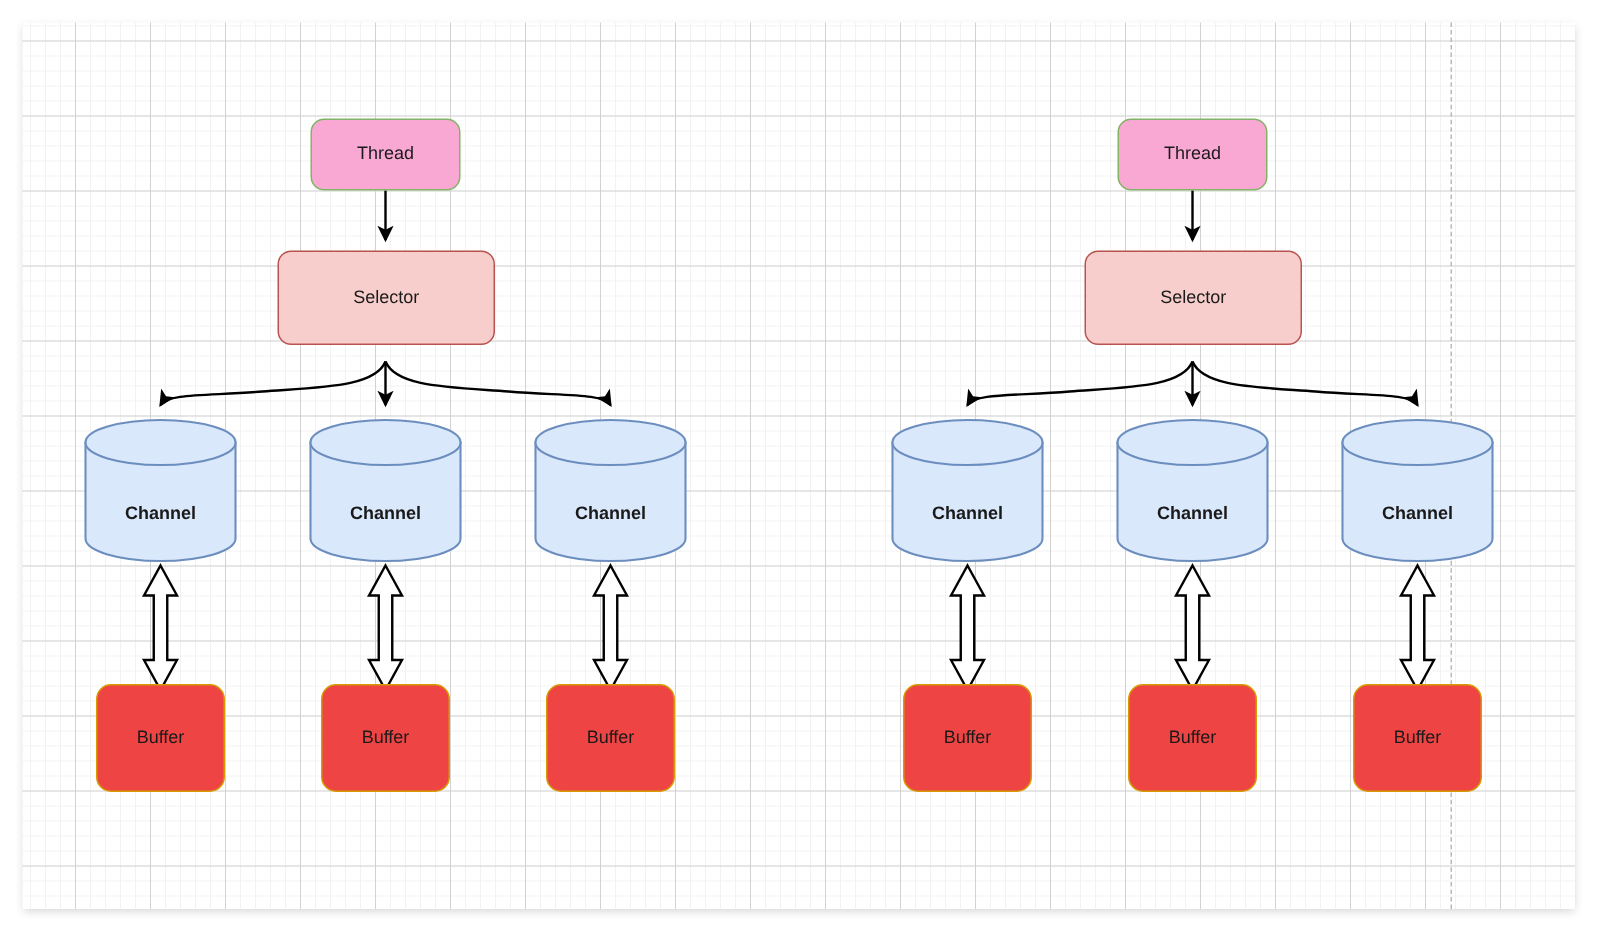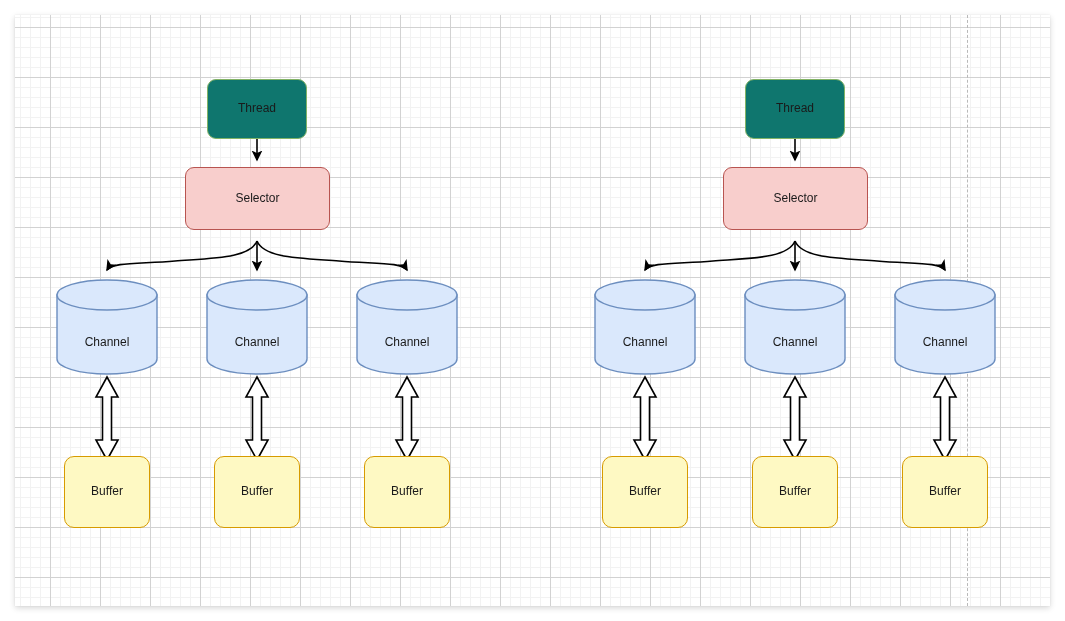--- a/index.html
+++ b/index.html
@@ -67,37 +67,37 @@
     display: flex;
     align-items: center;
     justify-content: center;
     font-size: 12px;
     line-height: 1.1;
     color: #1a1a1a;
     white-space: nowrap;
   }
 
   .node-thread {
-    background: #0f766e;
+    background: #f9a8d4;
     border: 1px solid #82b366;
     border-radius: 9px;
     width: 100px;
-    height: 60px;
+    height: 48px;
   }
 
   .node-selector {
     background: #f8cecc;
     border: 1px solid #b85450;
     border-radius: 9px;
     width: 145px;
     height: 63px;
   }
 
   .node-buffer {
-    background: #fef9c3;
+    background: #ef4444;
     border: 1px solid #d79b00;
     border-radius: 10px;
     width: 86px;
     height: 72px;
   }
 
   
   .node-channel {
     width: 102px;
     height: 96px;
@@ -108,20 +108,21 @@
   .cyl-svg {
     position: absolute;
     left: 0;
     top: 0;
     width: 102px;
     height: 96px;
   }
   .cyl-label {
     position: relative;
     z-index: 2;
+    font-weight: bold;
   }
 </style>
 </head>
 <body>
 
 <div id="stage">
 
   <div id="canvas"></div>
   <div id="pagebreak"></div>
 

